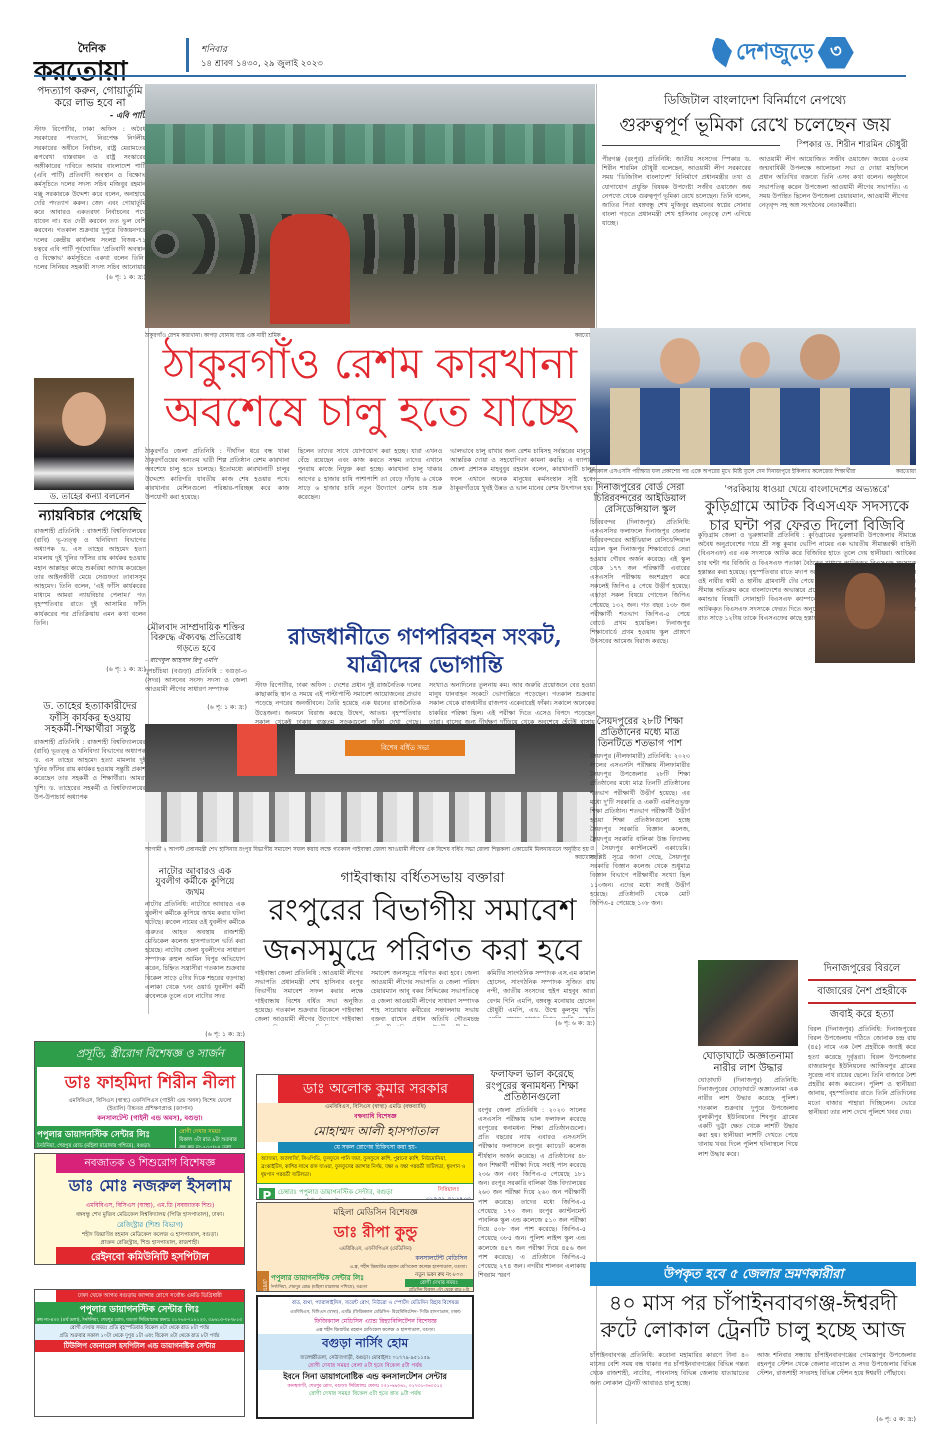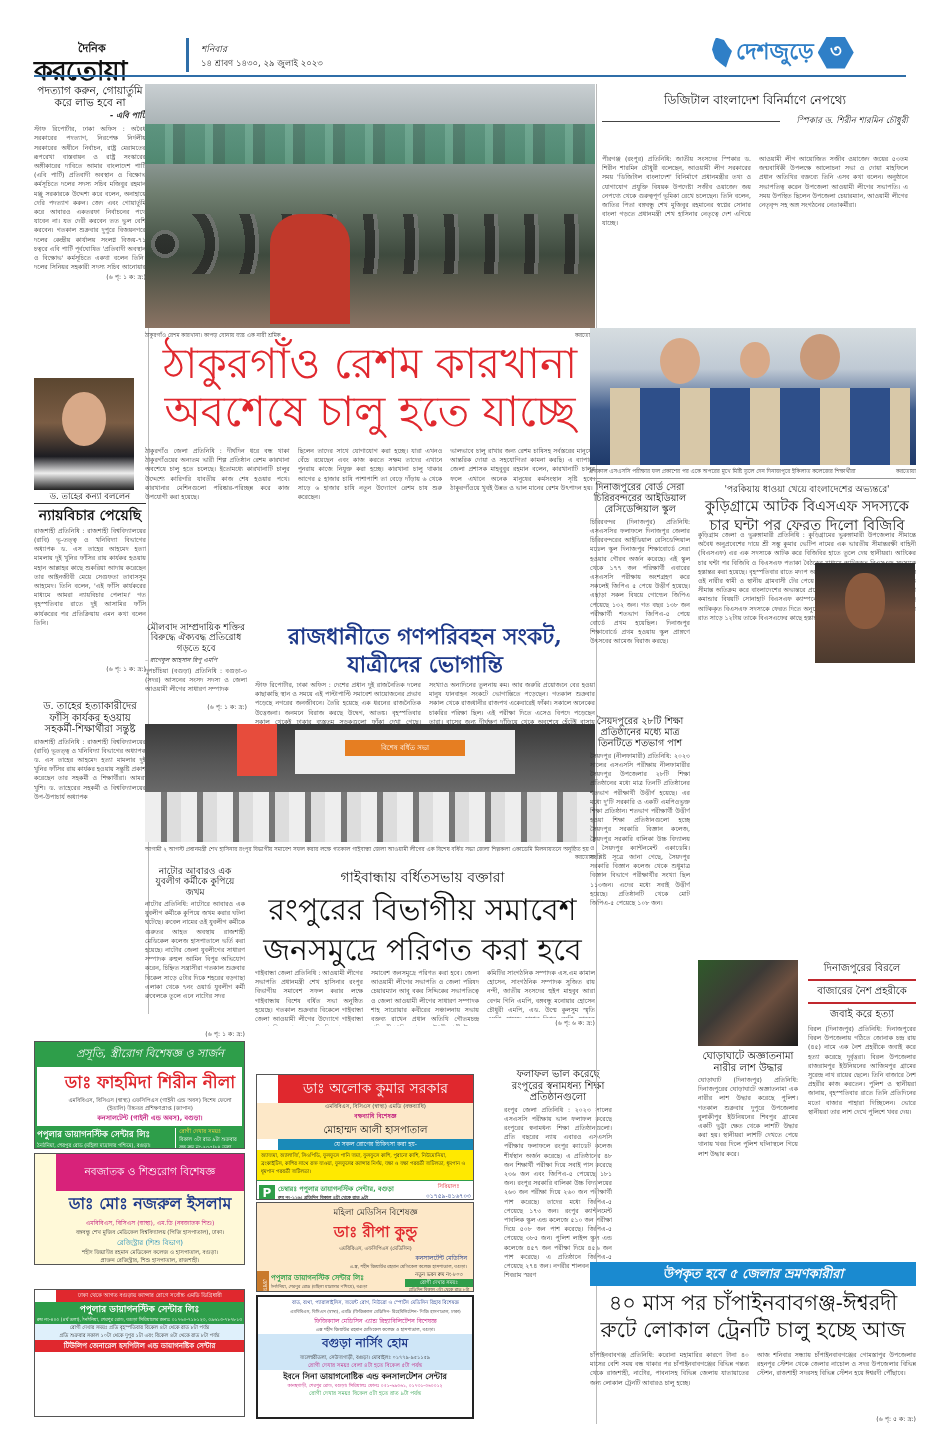--- a/index.html
+++ b/index.html
@@ -132,21 +132,21 @@
 </div>
 <div class="abs" style="left:255px;top:968px;width:340px;display:flex;gap:8px;">
   <div class="txt" style="flex:1;height:58px;">গাইবান্ধা জেলা প্রতিনিধি : আওয়ামী লীগের সভাপতি প্রধানমন্ত্রী শেখ হাসিনার রংপুর বিভাগীয় সমাবেশ সফল করার লক্ষে গাইবান্ধায় বিশেষ বর্ধিত সভা অনুষ্ঠিত হয়েছে। গতকাল শুক্রবার বিকেলে গাইবান্ধা জেলা আওয়ামী লীগের উদ্যোগে গাইবান্ধা জেলা শিল্পকলা একাডেমি মিলনায়তনে এ সভা অনুষ্ঠিত হয়। সভায় বক্তারা বলেন, আগামী ২ আগস্ট রংপুরের বিভাগীয়</div>
   <div class="txt" style="flex:1;height:58px;">সমাবেশ জনসমুদ্রে পরিণত করা হবে। জেলা আওয়ামী লীগের সভাপতি ও জেলা পরিষদ চেয়ারম্যান আবু বকর সিদ্দিকের সভাপতিত্বে ও জেলা আওয়ামী লীগের সাধারণ সম্পাদক শাহ সারোয়ার কবীরের সঞ্চালনায় সভায় বক্তব্য রাখেন প্রধান অতিথি গৌতমচন্দ্র প্রতিমন্ত্রী খালিদ মাহমুদ চৌধুরী, পল্লী উন্নয়ন ও সমবায় প্রতিমন্ত্রী স্বপন ভট্টাচার্য, আওয়ামী লীগের কেন্দ্রীয়</div>
   <div style="flex:1;">
     <div class="txt" style="height:50px;">কমিটির সাংগঠনিক সম্পাদক এস.এম কামাল হোসেন, সাংগঠনিক সম্পাদক সুজিত রায় নন্দী, জাতীয় সংসদের হুইপ মাহবুব আরা বেগম গিনি এমপি, বঙ্গবন্ধু মনোয়ার হোসেন চৌধুরী এমপি, এড. উম্মে কুলসুম স্মৃতি এমপি, মাহমুদ হাসান রিপন এমপি, সাবেক এমপি এড. ফজলে রাব্বি</div>
     <div class="txt" style="text-align:right;">(৬ পৃ: ৬ ক: দ্র:)</div>
   </div>
 </div>
 
-<div class="abs" style="left:504px;top:1068px;width:108px;">
+<div class="abs" style="left:478px;top:1068px;width:108px;">
   <div class="hd" style="font-size:10px;">ফলাফল ভাল করেছে রংপুরের স্বনামধন্য শিক্ষা প্রতিষ্ঠানগুলো</div>
   <div class="txt" style="height:312px;margin-top:2px;">রংপুর জেলা প্রতিনিধি : ২০২৩ সালের এসএসসি পরীক্ষায় ভাল ফলাফল করেছে রংপুরের স্বনামধন্য শিক্ষা প্রতিষ্ঠানগুলো। প্রতি বছরের ন্যায় এবারও এসএসসি পরীক্ষার ফলাফলে রংপুর ক্যাডেট কলেজ শীর্ষস্থান অর্জন করেছে। এ প্রতিষ্ঠানের ৪৮ জন শিক্ষার্থী পরীক্ষা দিয়ে সবাই পাস করেছে ২৩৬ জন এবং জিপিএ-৫ পেয়েছে ১৮১ জন। রংপুর সরকারি বালিকা উচ্চ বিদ্যালয়ের ২৬৩ জন পরীক্ষা দিয়ে ২৬০ জন পরীক্ষার্থী পাশ করেছে। তাদের মধ্যে জিপিএ-৫ পেয়েছে ১৭৩ জন। রংপুর ক্যান্টনমেন্ট পাবলিক স্কুল এন্ড কলেজে ৫১০ জন পরীক্ষা দিয়ে ৫০৮ জন পাশ করেছে। জিপিএ-৫ পেয়েছে ৩৮৫ জন। পুলিশ লাইন্স স্কুল এন্ড কলেজে ৪৫৭ জন পরীক্ষা দিয়ে ৪৫৬ জন পাশ করেছে। এ প্রতিষ্ঠানে জিপিএ-৫ পেয়েছে ২৭৪ জন। নগরীর শালবন এলাকায় শিবরাম স্মরণ</div>
 </div>
 
 <div class="ad" style="left:34px;top:1041px;width:211px;height:108px;background:#2e9e4a;">
   <div class="row" style="color:#fff;font-size:11px;padding:3px 0;font-style:italic;">প্রসূতি, স্ত্রীরোগ বিশেষজ্ঞ ও সার্জন</div>
   <div style="background:#fff;margin:0 2px;padding:2px 0;">
     <div class="row" style="color:#e0282e;font-size:17px;font-weight:bold;">ডাঃ ফাহমিদা শিরীন নীলা</div>
     <div class="row" style="font-size:5.5px;color:#333;padding:0 3px;">এমবিবিএস, বিসিএস (স্বাস্থ্য) এফসিপিএস (গাইনী এন্ড অবস) বিশেষ ফেলো (ইতালি) উচ্চতর প্রশিক্ষণপ্রাপ্ত (জাপান)</div>
     <div class="row" style="font-size:6.5px;color:#c0187b;font-weight:bold;">কনসালটেন্ট (গাইনী এন্ড অবস), বগুড়া।</div>
@@ -158,21 +158,21 @@
 
     </div>
     <div style="flex:1;border-left:1px solid #fff;padding-left:3px;">
       <div style="font-size:5.5px;color:#ffe04a;">রোগী দেখার সময়ঃ</div>
       <div style="font-size:5px;">বিকাল ৩টা রাত ৯টা শুক্রবার বন্ধ রুম নং-২০৫/২৪ তলা</div>
     </div>
   </div>
 </div>
 
 <div class="ad" style="left:34px;top:1153px;width:211px;height:112px;background:#fff9d8;">
-  <div class="row" style="background:#d8227a;color:#fff;font-size:10.5px;padding:10px 0;">নবজাতক ও শিশুরোগ বিশেষজ্ঞ</div>
+  <div class="row" style="background:#d8227a;color:#fff;font-size:10.5px;padding:1px 0;">নবজাতক ও শিশুরোগ বিশেষজ্ঞ</div>
   <div class="row" style="color:#1f3a8a;font-size:16px;font-weight:bold;">ডাঃ মোঃ নজরুল ইসলাম</div>
   <div class="row" style="font-size:6px;color:#c0187b;">এমবিবিএস, বিসিএস (স্বাস্থ্য), এম.ডি (নবজাতক শিশু)</div>
   <div class="row" style="font-size:5.5px;color:#333;">বঙ্গবন্ধু শেখ মুজিব মেডিকেল বিশ্ববিদ্যালয় (পিজি হাসপাতাল), ঢাকা।</div>
   <div class="row" style="font-size:7px;color:#1a8ab8;">রেজিস্ট্রার (শিশু বিভাগ)</div>
   <div class="row" style="font-size:5.5px;color:#333;">শহীদ জিয়াউর রহমান মেডিকেল কলেজ ও হাসপাতাল, বগুড়া।</div>
   <div class="row" style="font-size:5.5px;color:#333;">প্রাক্তন রেজিস্ট্রার, শিশু হাসপাতাল, রাজশাহী।</div>
   <div class="row" style="background:#e0282e;color:#fff;font-size:10px;font-weight:bold;padding:2px 0;">রেইনবো কমিউনিটি হসপিটাল</div>
 
 </div>
 
@@ -191,27 +191,27 @@
 
   </div>
 
 </div>
 
 <div class="ad" style="left:256px;top:1074px;width:218px;height:126px;background:#fff;">
   <div class="row" style="background:#e0282e;color:#fff;font-size:14px;padding:2px 0;">ডাঃ অলোক কুমার সরকার</div>
   <div style="background:#fde8c8;">
     <div class="row" style="font-size:5.5px;color:#333;">এমবিবিএস, বিসিএস (স্বাস্থ্য) এমডি (বক্ষব্যাধি)</div>
     <div class="row" style="font-size:6px;color:#c0187b;font-weight:bold;">বক্ষব্যাধি বিশেষজ্ঞ</div>
-    <div class="row" style="font-size:10px;color:#111;">মোহাম্মদ আলী হাসপাতাল</div>
+    <div class="row" style="font-size:12px;color:#111;font-style:italic;">মোহাম্মদ আলী হাসপাতাল</div>
   </div>
   <div class="row" style="background:#1a8ab8;color:#fff;font-size:6px;">যে সকল রোগের চিকিৎসা করা হয়-</div>
   <div style="background:#ffe900;font-size:5px;padding:2px 4px;color:#222;height:30px;overflow:hidden;">অ্যাজমা, অ্যালার্জি, সিওপিডি, ফুসফুসে পানি জমা, ফুসফুসে কাশি, পুরানো কাশি, নিউমোনিয়া, ব্রংকাইটিস, কাশির সাথে রক্ত যাওয়া, ফুসফুসের ক্যান্সার নির্ণয়, যক্ষা ও যক্ষা পরবর্তী জটিলতা, ধূমপান ও ধূমপান পরবর্তী জটিলতা।</div>
   <div style="display:flex;align-items:center;padding:2px;border-top:1px solid #2e9e4a;">
     <div style="width:16px;height:16px;background:#2e9e4a;color:#fff;font-size:12px;text-align:center;line-height:16px;font-weight:bold;margin-right:3px;">P</div>
-    <div style="flex:1;font-weight:bold;">
+    <div style="flex:1;">
       <div style="font-size:6.5px;color:#2e9e4a;">চেম্বারঃ পপুলার ডায়াগনস্টিক সেন্টার, বগুড়া</div>
       <div style="font-size:4.5px;color:#333;">রুম নং-১১৬। প্রতিদিন বিকাল ৪টা থেকে রাত ৯টা</div>
     </div>
     <div style="text-align:center;">
       <div style="font-size:5.5px;color:#e0282e;">সিরিয়ালঃ</div>
       <div style="font-size:6px;color:#1f3a8a;">০১৭৫৯-৪১৬৭০৩</div>
     </div>
   </div>
 </div>
 
@@ -250,23 +250,24 @@
     <div style="font-size:8px;color:#111;font-weight:bold;">ইবনে সিনা ডায়াগনোষ্টিক এন্ড কনসালটেশন সেন্টার</div>
     <div style="font-size:4.5px;color:#c0187b;">কানছগাড়ী, শেরপুর রোড, বগুড়া। সিরিয়ালঃ ফোনঃ ০৫১-৬৯৩৬১, ০১৭৩১-৩৬০০১২</div>
     <div style="font-size:5.5px;color:#2e9e4a;">রোগী দেখার সময়ঃ বিকেল ৫টা হতে রাত ৯টা পর্যন্ত</div>
   </div>
 </div>
 
 <div class="vrule" style="left:596px;top:84px;height:1340px;"></div>
 
 <div class="abs" style="left:602px;top:88px;width:306px;text-align:center;">
   <div style="font-size:12px;font-family:'DejaVu Serif',serif;line-height:24px;color:#111;">ডিজিটাল বাংলাদেশ বিনির্মাণে নেপথ্যে</div>
+  <div style="font-size:19px;font-family:'DejaVu Serif',serif;line-height:24px;color:#111;">গুরুত্বপূর্ণ ভূমিকা রেখে চলেছেন জয়</div>
   <div style="display:flex;align-items:center;margin-top:2px;">
     <div style="flex:1;height:1px;background:#444;"></div>
-    <div style="font-size:8.5px;margin-left:17px;font-style:italic;">স্পিকার ড. শিরীন শারমিন চৌধুরী</div>
+    <div style="font-size:8.5px;margin-left:17px;">স্পিকার ড. শিরীন শারমিন চৌধুরী</div>
   </div>
 </div>
 <div class="abs" style="left:602px;top:154px;width:306px;display:flex;gap:8px;">
   <div class="txt" style="flex:1;height:166px;">পীরগঞ্জ (রংপুর) প্রতিনিধি: জাতীয় সংসদের স্পিকার ড. শিরীন শারমিন চৌধুরী বলেছেন, আওয়ামী লীগ সরকারের সময় 'ডিজিটাল বাংলাদেশ' বিনির্মাণে প্রধানমন্ত্রীর তথ্য ও যোগাযোগ প্রযুক্তি বিষয়ক উপদেষ্টা সজীব ওয়াজেদ জয় নেপথ্যে থেকে গুরুত্বপূর্ণ ভূমিকা রেখে চলেছেন। তিনি বলেন, জাতির পিতা বঙ্গবন্ধু শেখ মুজিবুর রহমানের স্বপ্নের সোনার বাংলা গড়তে প্রধানমন্ত্রী শেখ হাসিনার নেতৃত্বে দেশ এগিয়ে যাচ্ছে।</div>
   <div class="txt" style="flex:1;height:166px;">আওয়ামী লীগ আয়োজিত সজীব ওয়াজেদ জয়ের ৫৩তম জন্মবার্ষিকী উপলক্ষে আলোচনা সভা ও দোয়া মাহফিলে প্রধান অতিথির বক্তব্যে তিনি এসব কথা বলেন। অনুষ্ঠানে সভাপতিত্ব করেন উপজেলা আওয়ামী লীগের সভাপতি। এ সময় উপস্থিত ছিলেন উপজেলা চেয়ারম্যান, আওয়ামী লীগের নেতৃবৃন্দ সহ অঙ্গ সংগঠনের নেতাকর্মীরা।</div>
 </div>
 
 <div class="photo" style="left:590px;top:328px;width:326px;height:137px;background:linear-gradient(180deg,#d6dde0 0%,#bfc9d4 30%,#3d5a8a 60%,#1f3a6a 100%);">
   <div style="position:absolute;left:70px;top:10px;width:40px;height:46px;border-radius:50%;background:#d8a988;"></div>
   <div style="position:absolute;left:210px;top:6px;width:40px;height:46px;border-radius:50%;background:#c99a7a;"></div>

